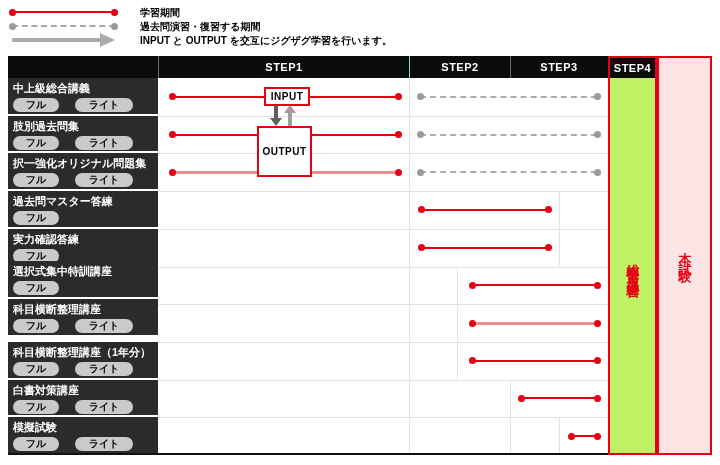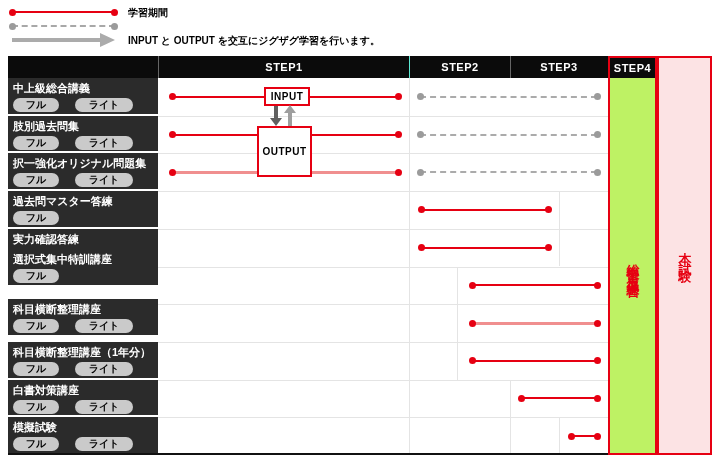--- a/index.html
+++ b/index.html
@@ -11,21 +11,21 @@
   .legend-row{display:flex;align-items:center;height:13px;margin-bottom:1px;}
   .legend-glyph{position:relative;width:116px;height:13px;flex:0 0 116px;}
   .leg-solid{position:absolute;left:0;top:5px;width:103px;height:2px;background:#e60012;}
   .leg-dashed{position:absolute;left:0;top:5px;width:103px;height:0;border-top:2px dashed #a8a8a8;}
   .dot{position:absolute;width:7px;height:7px;border-radius:50%;}
   .dot.red{background:#e60012;}
   .dot.gray{background:#9b9b9b;}
   .leg-arrow-shaft{position:absolute;left:0;top:4px;width:88px;height:4px;background:#ababab;}
   .leg-arrow-head{position:absolute;left:88px;top:-1px;width:0;height:0;
       border-left:15px solid #ababab;border-top:7px solid transparent;border-bottom:7px solid transparent;}
-  .legend-label{font-size:10px;font-weight:bold;color:#000;white-space:nowrap;}
+  .legend-label{font-size:10px;font-weight:bold;color:#000;white-space:nowrap;margin-left:12px;}
 
   
   .header-bar{position:absolute;left:8px;top:56px;width:600px;height:22px;background:#0b0b0b;display:flex;z-index:2;}
   .header-cell{box-sizing:border-box;color:#fff;font-size:11px;font-weight:bold;
       text-align:center;line-height:22px;letter-spacing:.5px;}
   .header-corner{width:150px;}
   .hc1{width:251px;border-left:1px solid #666;}
   .hc2{width:101px;border-left:1px solid #5eead4;}
   .hc3{width:97px;border-left:1px solid #666;}
 
@@ -84,20 +84,21 @@
         <span class="dot red" style="left:99px;top:3px;"></span>
       </span>
       <span class="legend-label">学習期間</span>
     </div>
     <div class="legend-row">
       <span class="legend-glyph">
         <span class="leg-dashed"></span>
         <span class="dot gray" style="left:-3px;top:3px;"></span>
         <span class="dot gray" style="left:99px;top:3px;"></span>
       </span>
+      <span class="legend-label">過去問演習・復習する期間</span>
     </div>
     <div class="legend-row">
       <span class="legend-glyph">
         <span class="leg-arrow-shaft"></span>
         <span class="leg-arrow-head"></span>
       </span>
       <span class="legend-label">INPUT と OUTPUT を交互にジグザグ学習を行います。</span>
     </div>
   </div>
 
@@ -163,21 +164,21 @@
         <div class="pill-row">
           <div class="pill full">フル</div>
         </div>
       </div>
       <div class="row-label" style="top: 228.8px;">
         <div class="row-title">実力確認答練</div>
         <div class="pill-row">
           <div class="pill full">フル</div>
         </div>
       </div>
-      <div class="row-label" style="top: 249px;">
+      <div class="row-label" style="top: 261px;">
         <div class="row-title">選択式集中特訓講座</div>
         <div class="pill-row">
           <div class="pill full">フル</div>
         </div>
       </div>
       <div class="row-label" style="top: 299px;">
         <div class="row-title">科目横断整理講座</div>
         <div class="pill-row">
           <div class="pill full">フル</div>
           <div class="pill light">ライト</div>

